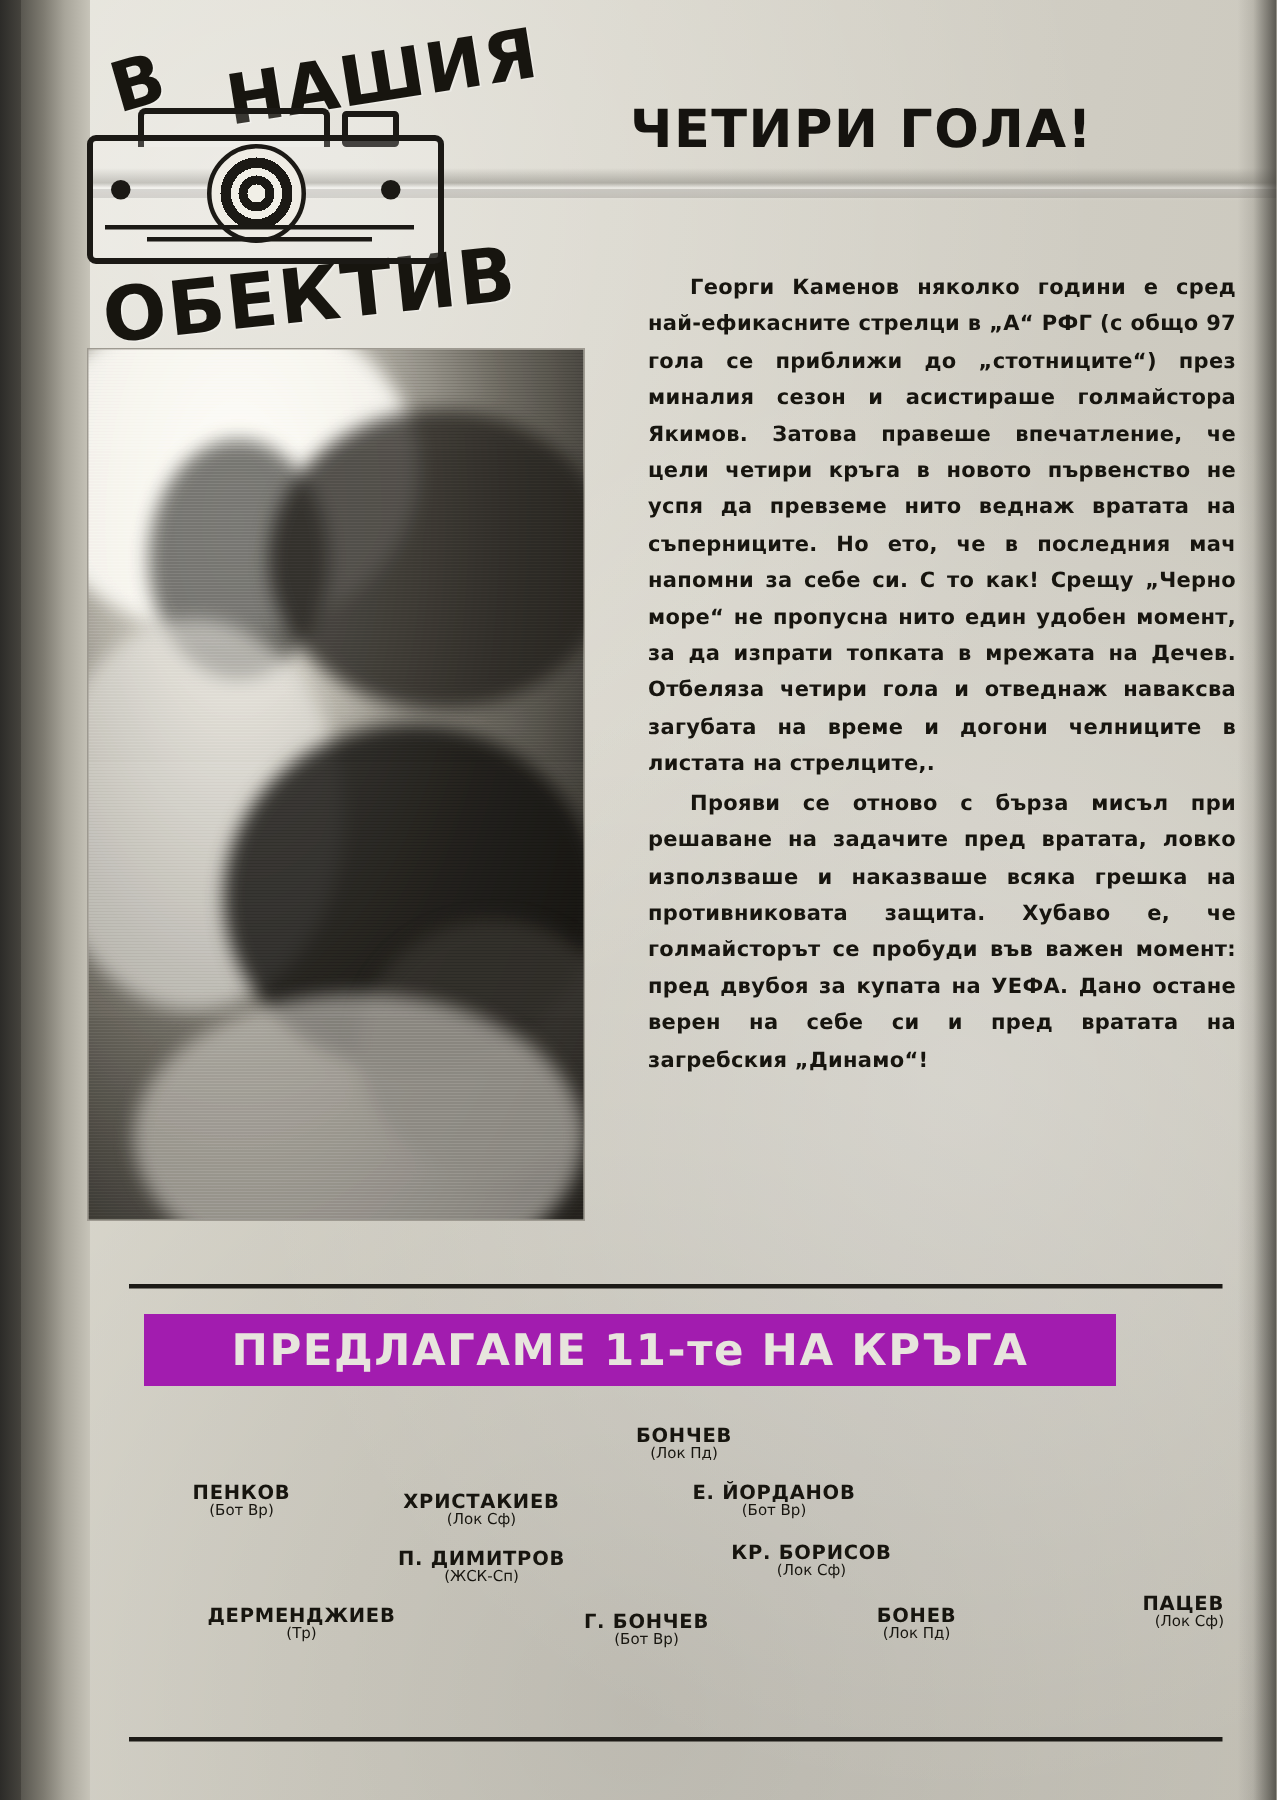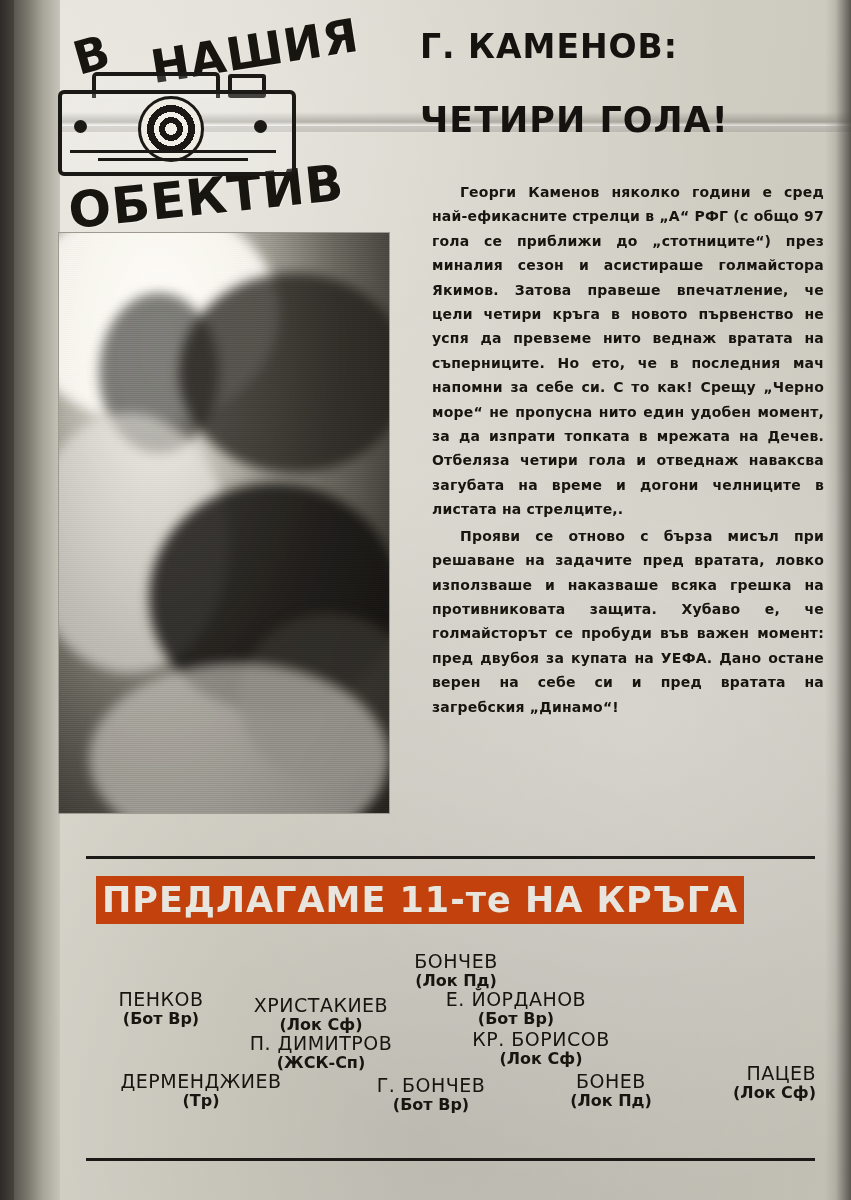--- a/index.html
+++ b/index.html
@@ -265,25 +265,25 @@
   }
   .rule-top { top: 856px; }
   .rule-bottom { top: 1158px; }
 
   .lineup-title {
     position: absolute;
     left: 96px;
     top: 876px;
     width: 648px;
     height: 48px;
-    background: #c2410c;
+    background: #a21caf;
     color: #e7e5dd;
     font-family: "DejaVu Sans", sans-serif;
     font-weight: bold;
-    font-size: 35px;
+    font-size: 29px;
     letter-spacing: 1px;
     display: flex;
     align-items: center;
     justify-content: center;
   }
 
   .formation {
     position: absolute;
     left: 86px;
     top: 950px;
@@ -292,28 +292,28 @@
     font-family: "DejaVu Sans", sans-serif;
     color: #17150f;
   }
   .player {
     position: absolute;
     text-align: center;
     white-space: nowrap;
   }
   .player .nm {
     display: block;
-    font-weight: normal;
-    font-size: 19px;
+    font-weight: bold;
+    font-size: 13px;
     letter-spacing: 0.5px;
   }
   .player .cl {
     display: block;
-    font-size: 16px;
-    font-weight: bold;
+    font-size: 10px;
+    font-weight: normal;
     margin-top: -1px;
   }
 
   
   .p-bonchev   { left: 300px; top: 0px;   width: 140px; }
   .p-penkov    { left: 10px;  top: 38px;  width: 130px; }
   .p-hristakiev{ left: 140px; top: 44px;  width: 190px; }
   .p-iordanov  { left: 330px; top: 38px;  width: 200px; }
   .p-chenkov   { left: 570px; top: 36px;  width: 150px; }
   .p-dimitrov  { left: 130px; top: 82px;  width: 210px; }
@@ -355,21 +355,20 @@
       <div class="blob b7"></div>
       <div class="blob b2"></div>
       <div class="blob b3"></div>
       <div class="blob b4"></div>
       <div class="blob b6"></div>
       <div class="blob b5"></div>
       <div class="photo-grain"></div>
     </div>
 
     <div class="headline">
-      <span>Г. КАМЕНОВ:</span>
       <span class="line2">ЧЕТИРИ ГОЛА!</span>
     </div>
 
     <div class="article">
       <p>Георги Каменов няколко години е сред най-ефикасните стрелци в „А“ РФГ (с общо 97 гола се приближи до „стотниците“) през миналия сезон и асистираше голмайстора Якимов. Затова правеше впечатление, че цели четири кръга в новото първенство не успя да превземе нито веднаж вратата на съперниците. Но ето, че в последния мач напомни за себе си. С то как! Срещу „Черно море“ не пропусна нито един удобен момент, за да изпрати топката в мрежата на Дечев. Отбеляза четири гола и отведнаж наваксва загубата на време и догони челниците в листата на стрелците,.</p>
       <p>Прояви се отново с бърза мисъл при решаване на задачите пред вратата, ловко използваше и наказваше всяка грешка на противниковата защита. Хубаво е, че голмайсторът се пробуди във важен момент: пред двубоя за купата на УЕФА. Дано остане верен на себе си и пред вратата на загребския „Динамо“!</p>
     </div>
 
     <div class="lineup-rule rule-top"></div>
     <div class="lineup-title">ПРЕДЛАГАМЕ 11-те НА КРЪГА</div>

